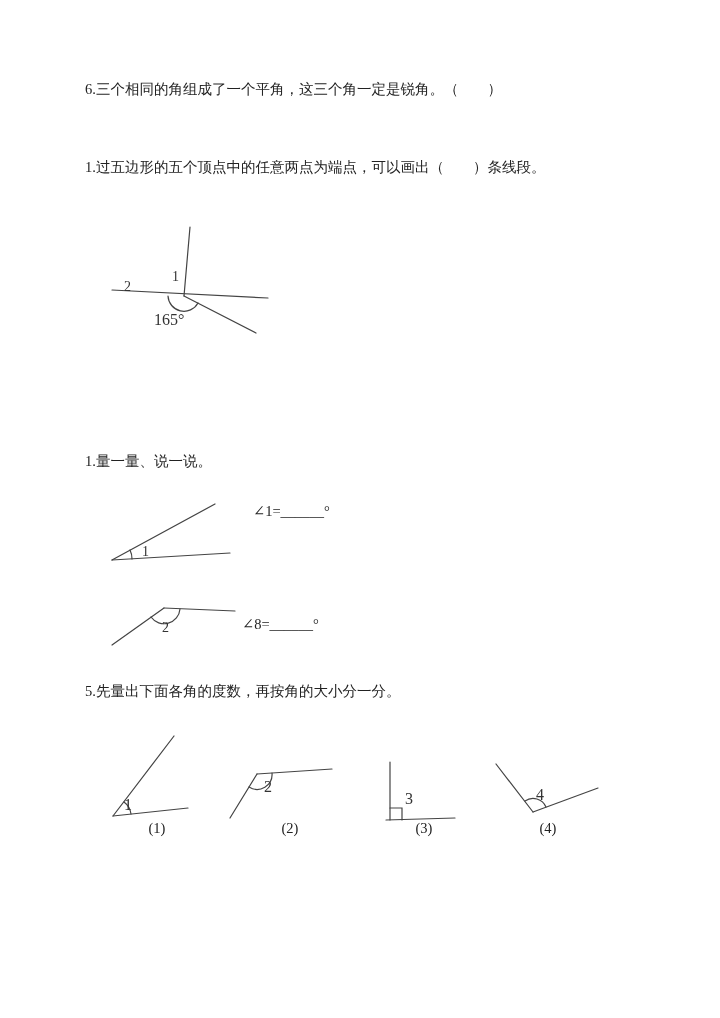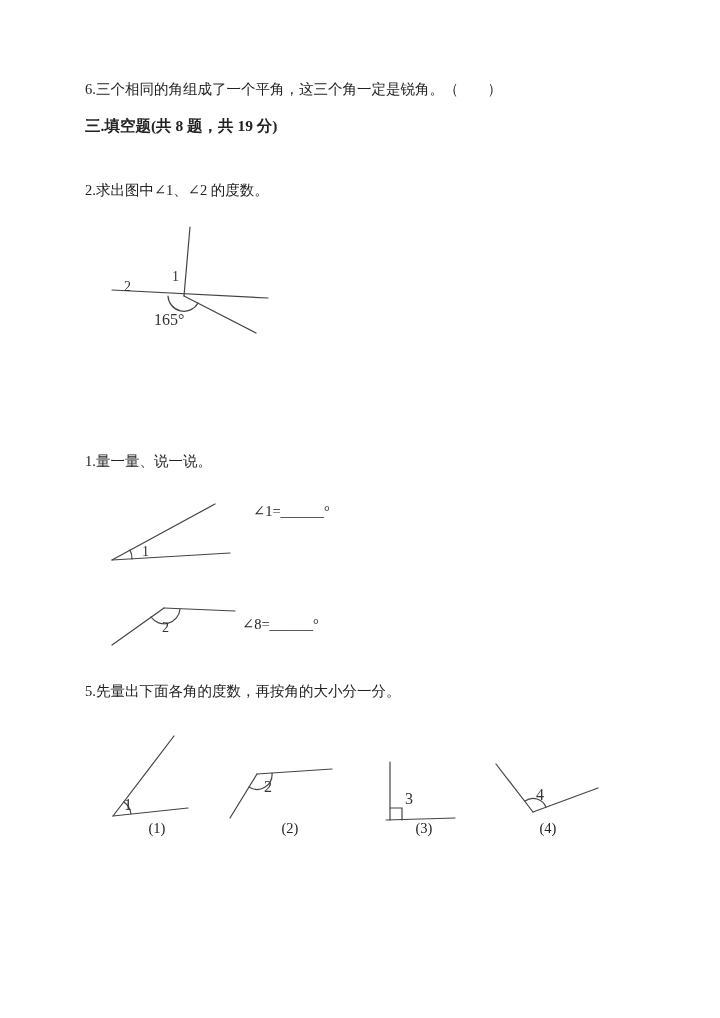--- a/index.html
+++ b/index.html
@@ -38,23 +38,22 @@
     white-space: nowrap;
   }
 </style>
 </head>
 <body>
 
 <div class="page">
 
   <div class="t" style="left:85px; top:80px">6.三个相同的角组成了一个平角，这三个角一定是锐角。（　　）</div>
 
-  <div class="t bold" style="left:85px; top:117px">三.填空题(共 8 题，共 19 分)</div>
 
-  <div class="t" style="left:85px; top:181px">2.求出图中∠1、∠2 的度数。</div>
+  <div class="t" style="left:85px; top:158px">1.过五边形的五个顶点中的任意两点为端点，可以画出（　　）条线段。</div>
 
   <svg style="left:98px; top:213px" width="200" height="135" viewBox="0 0 200 135">
     <line class="stroke" x1="92" y1="14" x2="86" y2="83"></line>
     <line class="stroke" x1="14" y1="77" x2="170" y2="85"></line>
     <line class="stroke" x1="86" y1="83" x2="158" y2="120"></line>
     <path class="stroke" d="M 70 83 A 16 16 0 0 0 100 90"></path>
     <text class="figtext" x="26" y="78" font-size="14">2</text>
     <text class="figtext" x="74" y="68" font-size="14">1</text>
     <text class="figtext" x="56" y="112" font-size="16">165°</text>
   </svg>

